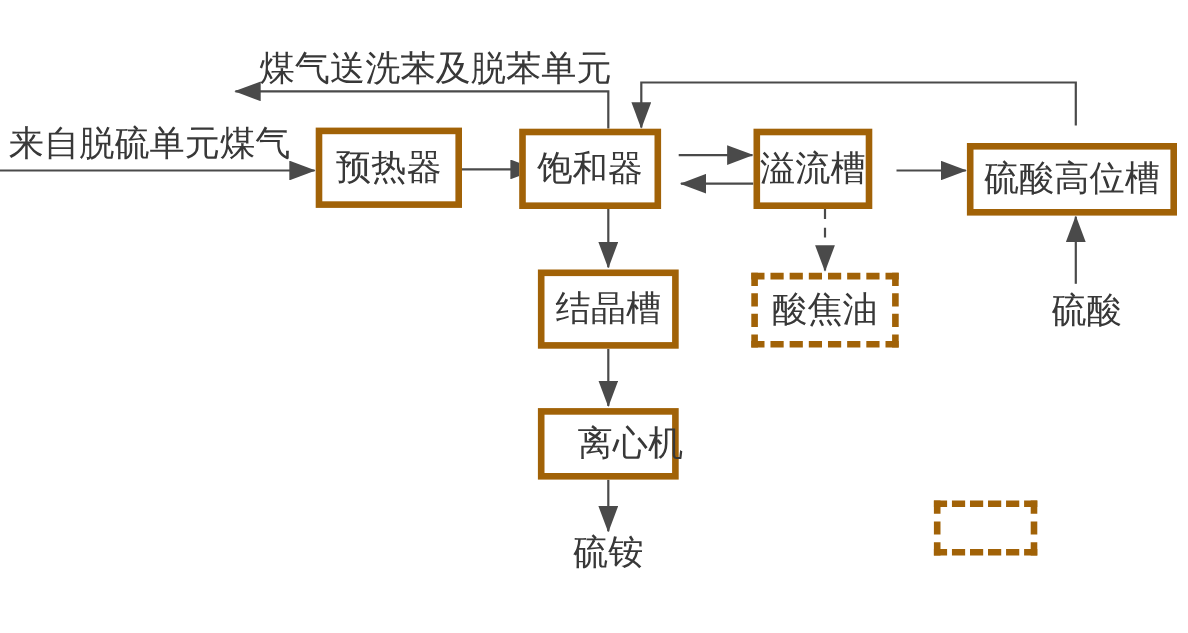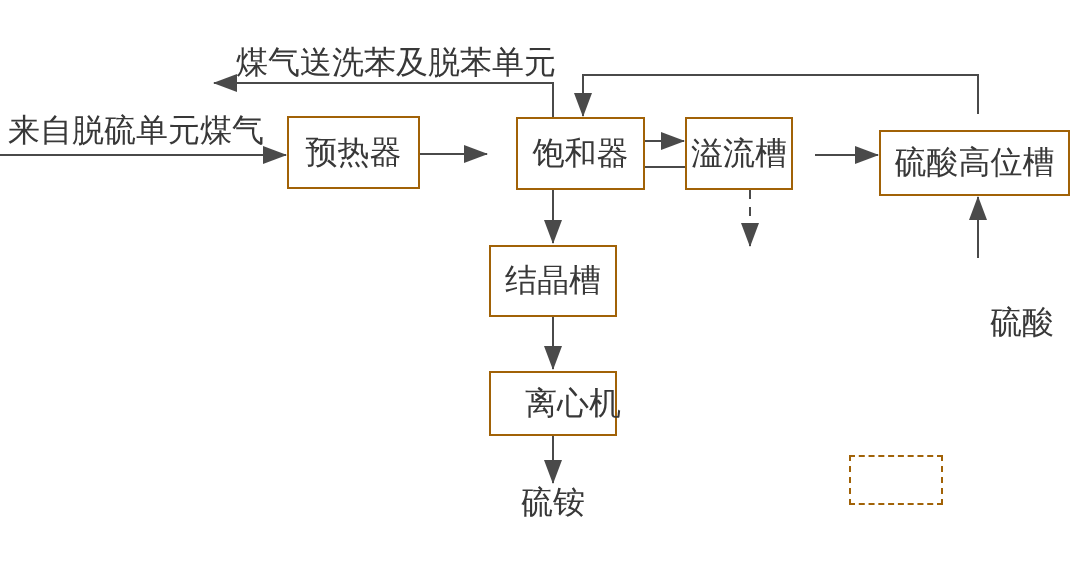--- a/index.html
+++ b/index.html
@@ -27,21 +27,21 @@
     fill: none;
     stroke: #4a4a4a;
     stroke-width: 2;
   }
   .connectors path.dashed {
     stroke-dasharray: 9 8;
   }
   .node {
     position: absolute;
     box-sizing: border-box;
-    border: 2px solid #a16207;
+    border: 6px solid #a16207;
     background: #ffffff;
     display: flex;
     align-items: center;
     justify-content: center;
     font-size: 32px;
     white-space: nowrap;
   }
   .node.dashed {
     border-style: dashed;
   }
@@ -86,45 +86,48 @@
 
     <path d="M553,317 L553,369" marker-end="url(#arrow)"></path>
 
     <path d="M553,436 L553,483" marker-end="url(#arrow)"></path>
   </svg>
 
   <div class="node" style="left:287px; top:116px; width:133px; height:73px;">
     <span>预热器</span>
   </div>
 
-  <div class="node" style="left:516px; top:117px; width:129px; height:73px;justify-content:center;">
+  <div class="node" style="left:472px; top:117px; width:129px; height:73px;justify-content:center;">
     <span>饱和器</span>
   </div>
 
   <div class="node" style="left:685px; top:117px; width:108px; height:73px;">
     <span>溢流槽</span>
   </div>
 
   <div class="node" style="left:879px; top:130px; width:191px; height:66px;">
     <span>硫酸高位槽</span>
   </div>
 
   <div class="node" style="left:489px; top:245px; width:128px; height:72px;">
     <span>结晶槽</span>
   </div>
 
   <div class="node" style="left:489px; top:371px; width:128px; height:65px;padding-left:40px;">
     <span>离心机</span>
   </div>
 
+  <div class="node dashed" style="left:683px; top:248px; width:134px; height:68px;">
+    <span>酸焦油</span>
+  </div>
 
   <div class="flow-label" style="left:8px; top:113px;">来自脱硫单元煤气</div>
 
   <div class="flow-label" style="left:236px; top:45px;">煤气送洗苯及脱苯单元</div>
 
-  <div class="flow-label" style="left:990px; top:265px;margin-top:40px;">硫酸</div>
+  <div class="flow-label" style="left:956px; top:265px;">硫酸</div>
 
   <div class="flow-label" style="left:521px; top:485px;">硫铵</div>
 
   <div class="node dashed" style="left:849px; top:455px; width:94px; height:50px;"></div>
 
 
 </div>
 
 </body></html>

